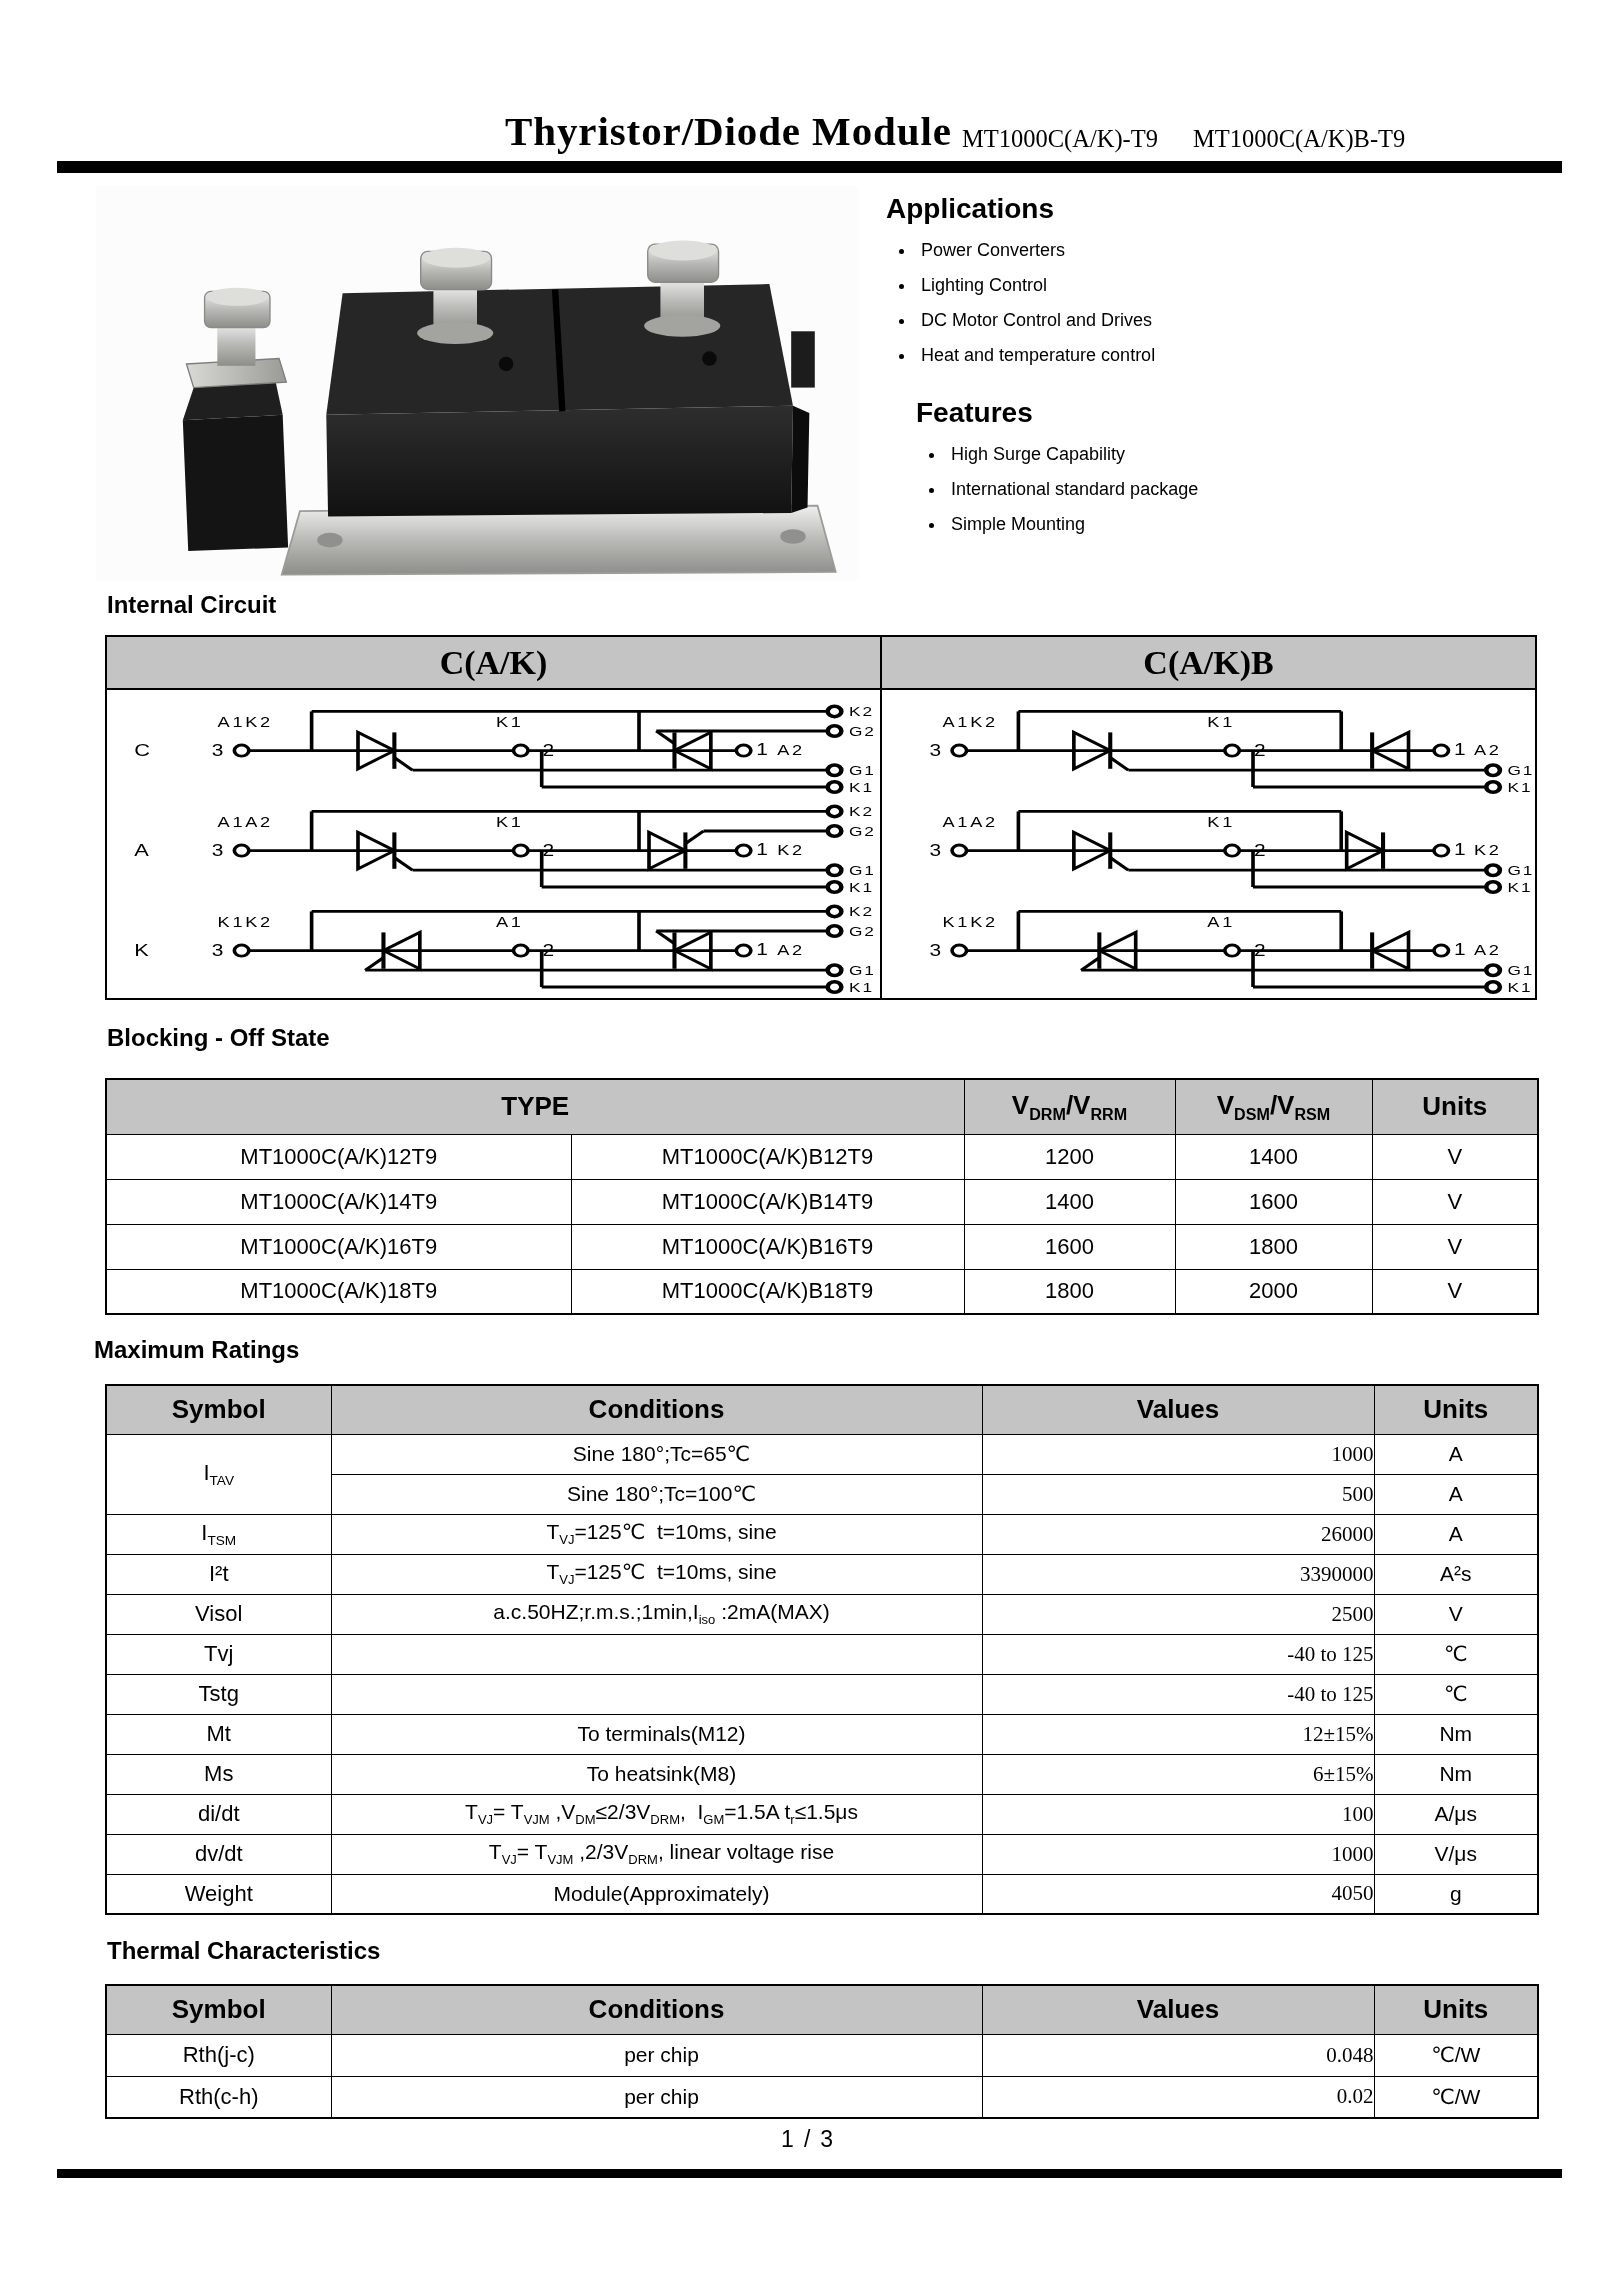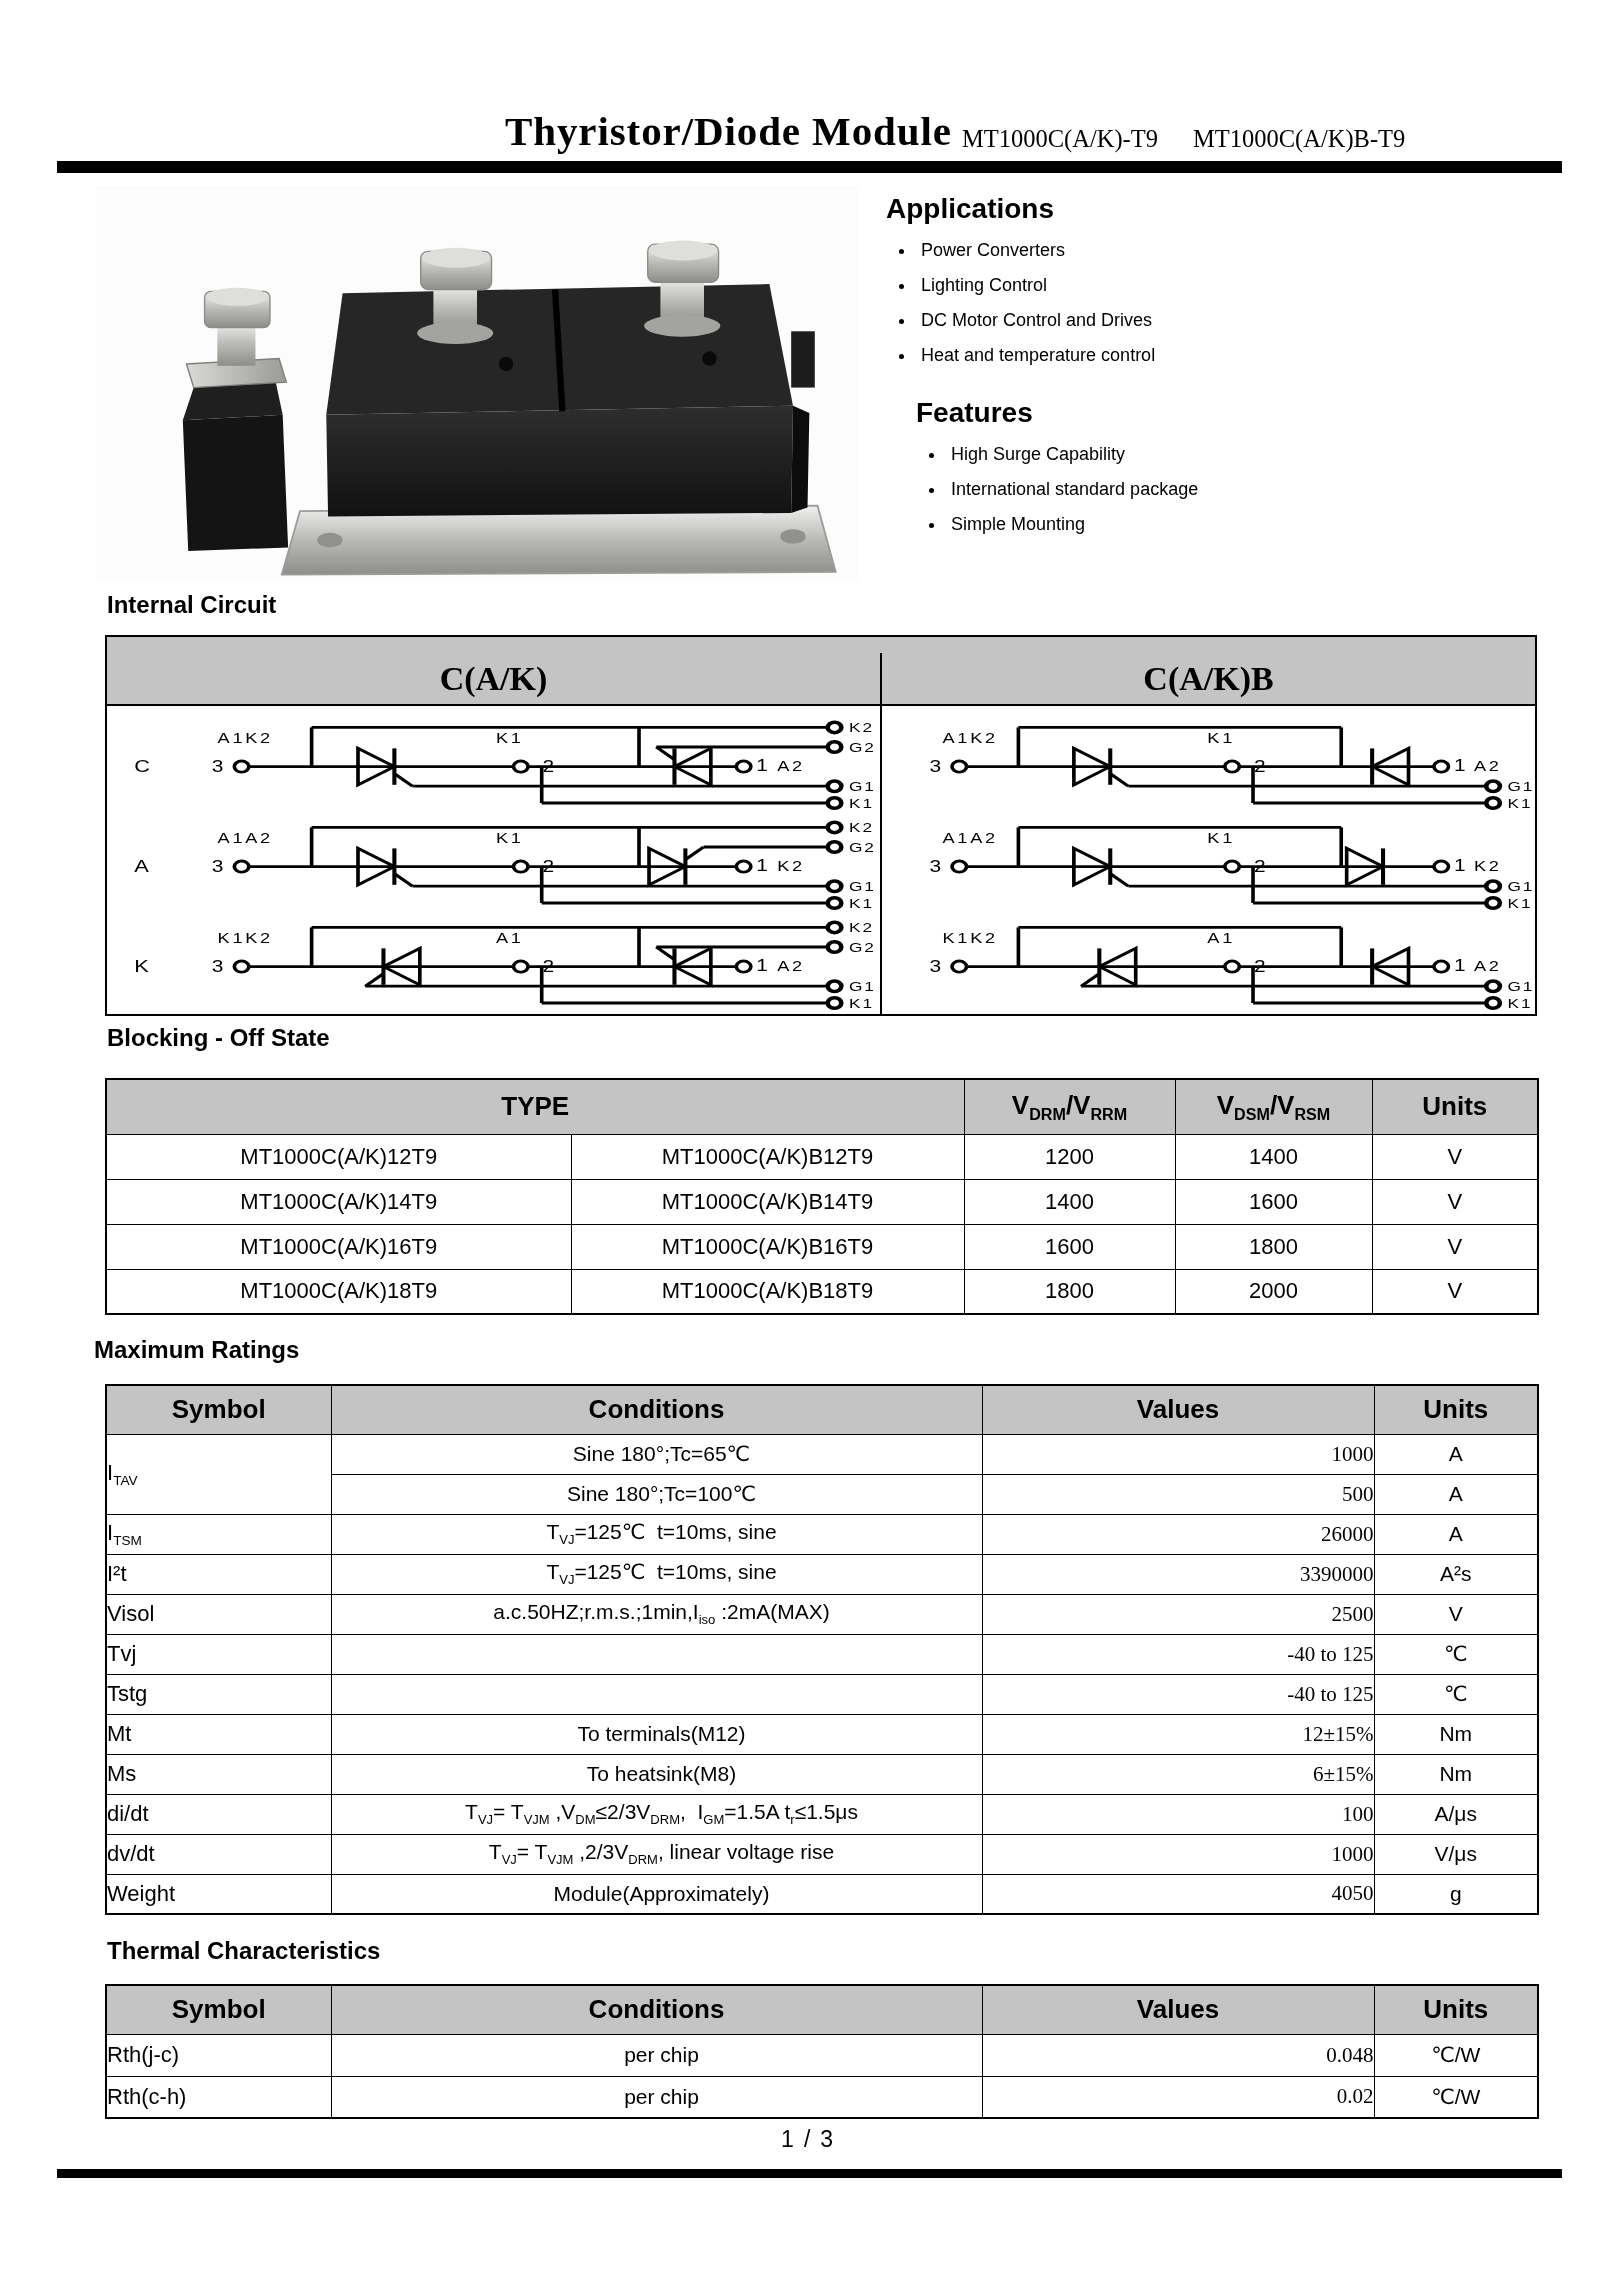--- a/index.html
+++ b/index.html
@@ -29,21 +29,21 @@
   .sec-heading { position:absolute; font-size:24px; font-weight:bold; }
   #h-internal { top:591px;  left:107px; }
   #h-blocking { top:1024px; left:107px; }
   #h-max      { top:1336px; left:94px; }
   #h-thermal  { top:1937px; left:107px; }
 
   
   .circuit-table { position:absolute; top:635px; left:105px; width:1432px; border:2.7px solid #000; background:#fff; }
   .circuit-head { display:flex; background:#c4c4c4; border-bottom:2.7px solid #000; }
   .circuit-head-cell { height:51px; display:flex; align-items:center; justify-content:center;
-    font-family:"Liberation Serif","DejaVu Serif",serif; font-size:34px; font-weight:bold;margin-top:16px; }
+    font-family:"Liberation Serif","DejaVu Serif",serif; font-size:34px; font-weight:bold; }
   .circuit-head-cell:first-child { width:775px; border-right:2.7px solid #000; }
   .circuit-head-cell:last-child { flex:1; }
   .circuit-body { display:flex; }
   .circuit-col { padding:4.5px 0 2.7px 0; }
   #circuit-col-0 { width:775px; border-right:2.7px solid #000; }
   #circuit-col-1 { width:652px; }
   .circuit-row { height:98px; margin:1.8px 0; }
   .circuit-row svg { display:block; width:100%; height:98px; }
   svg text { font-family:"Liberation Sans","DejaVu Sans",sans-serif; }
 
@@ -56,21 +56,21 @@
   #blocking-table { top:1078px; width:1432px; }
   #blocking-table th { height:55px; }
   #blocking-table td { height:45px; font-size:22px; text-align:center; }
 
   #max-table { top:1384px; width:1432px; }
   #max-table th { height:49px; }
   #max-table td { height:40px; font-size:21px; }
   #thermal-table { top:1984px; width:1432px; }
   #thermal-table th { height:49px; }
   #thermal-table td { height:42px; font-size:21px; }
-  .sym-cell  { font-size:22px !important; }
+  .sym-cell  { text-align:center; font-size:22px !important; }
   .cond-cell { text-align:center; padding-left:10px; }
   .val-cell  { text-align:right;font-family:Liberation Serif, serif; }
   .unit-cell { text-align:center; }
 
   
   .footer-page { position:absolute; top:2126px; left:0; width:100%; text-align:center; font-size:23px; letter-spacing:1.8px; }
   .footer-rule { position:absolute; top:2169px; left:57px; width:1505px; height:9px; background:#000; }
 </style>
 </head>
 <body>

